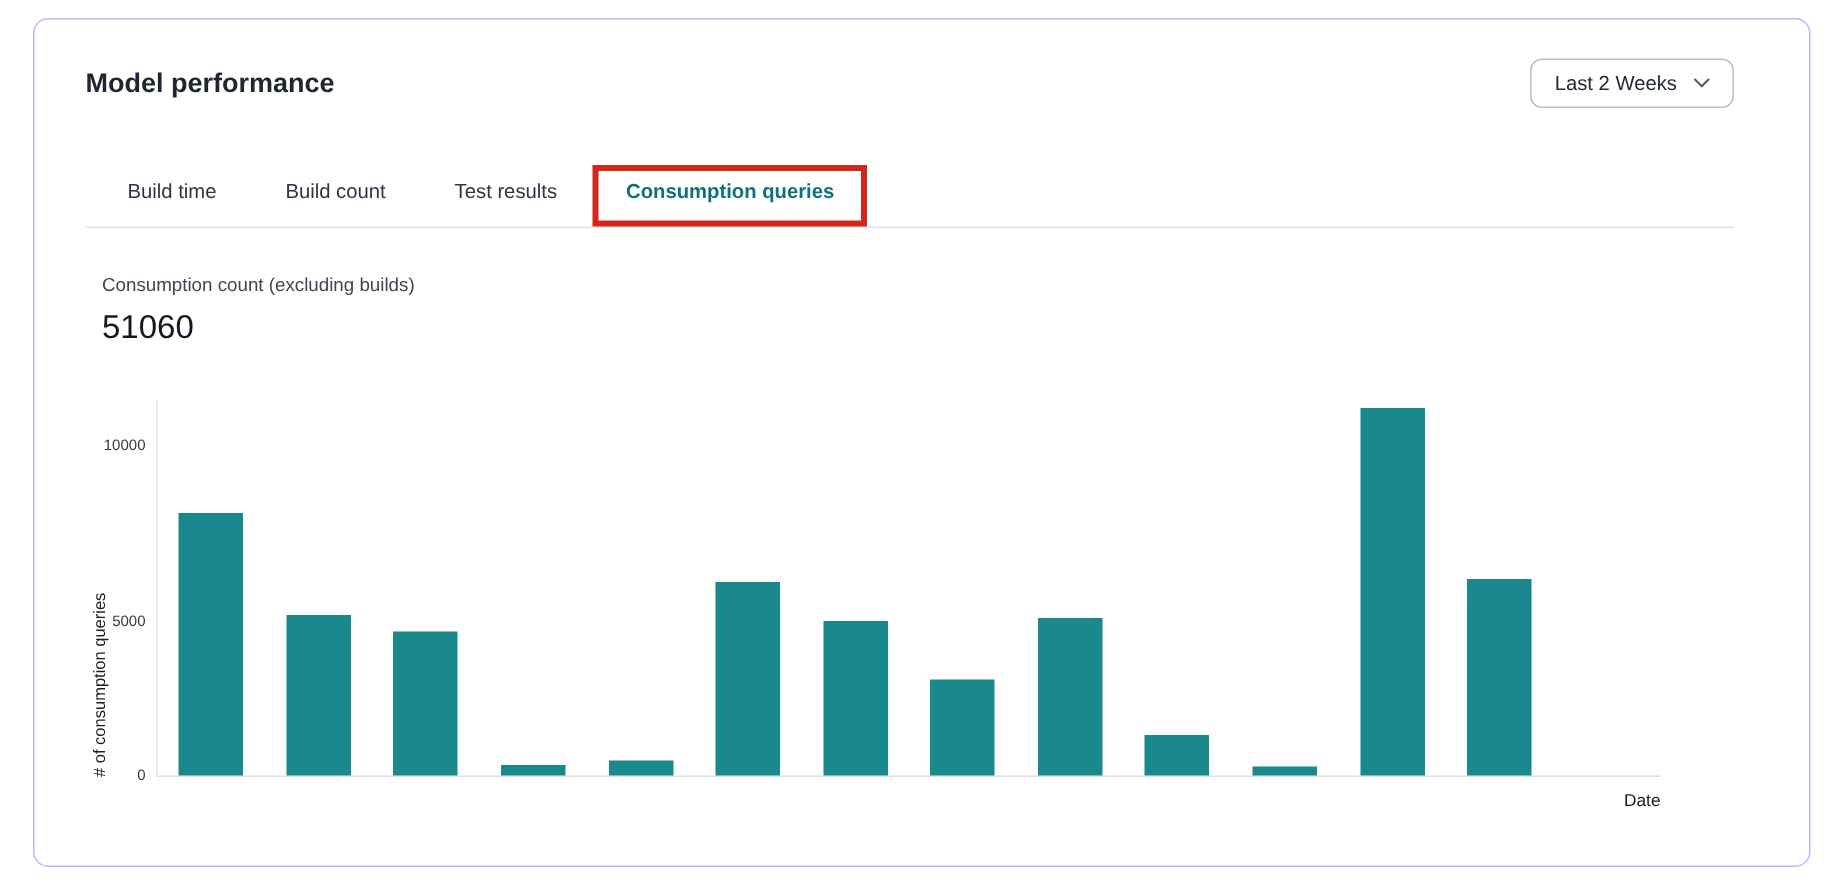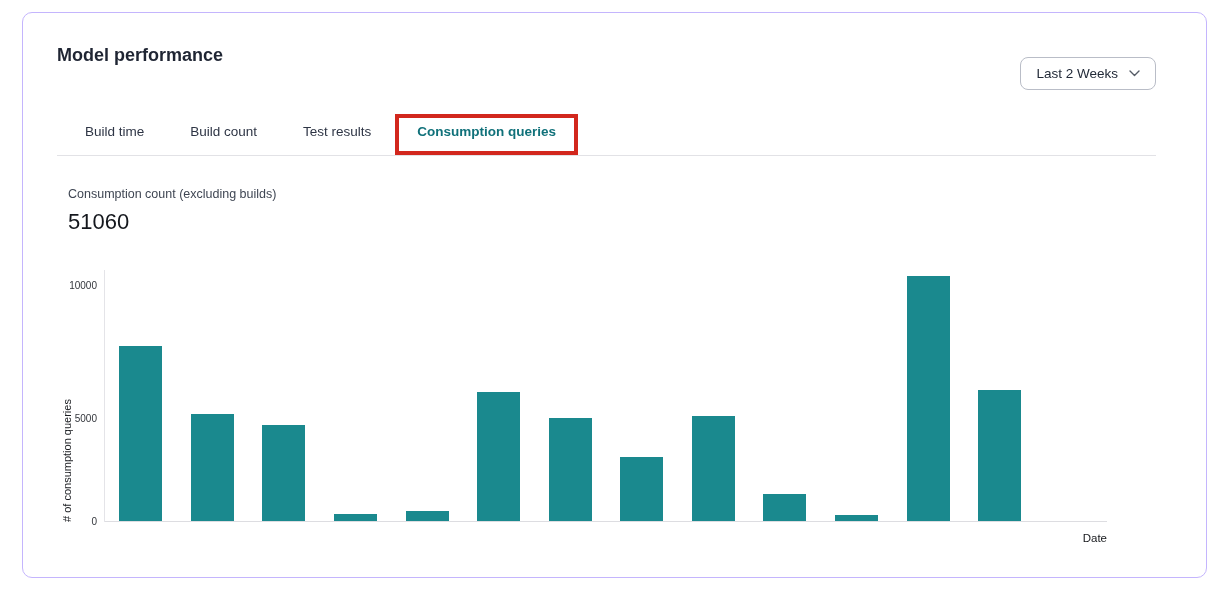--- a/index.html
+++ b/index.html
@@ -37,28 +37,28 @@
     display: flex;
     align-items: center;
     gap: 11px;
     border: 1px solid #B9BDC7;
     border-radius: 8px;
     background: #fff;
     padding: 8px 15px;
     font-size: 13.5px;
     color: #222A38;
     cursor: pointer;
-    margin-top: 18px;
+    margin-top: 0;
   }
   .chev { display: inline-flex; align-items: center; }
   
   .tabs-bar {
     display: flex;
     gap: 46px;
-    margin: 26px 50px 0 34px;
+    margin: 40px 50px 0 34px;
     padding-left: 28px;
     border-bottom: 1px solid #E2E2E6;
   }
   .tab {
     position: relative;
     font-size: 13.5px;
     color: #2E3545;
     padding: 8px 0 16px 0;
     cursor: pointer;
     white-space: nowrap;
@@ -188,17 +188,17 @@
         </div>
         <div class="slot">
           <div class="bar" style="height: 131px; background: rgb(26, 137, 142);"></div>
         </div>
         <div class="slot">
           <div class="bar" style="height: 0px; background: rgb(26, 137, 142);"></div>
         </div>
       </div>
   <div class="ytick" style="bottom: -5px;">0</div>
       <div class="ytick" style="bottom: 98px;">5000</div>
-      <div class="ytick" style="bottom: 231px;">10000</div>
+      <div class="ytick" style="bottom: 215px;">10000</div>
     </div>
   <div class="x-title">Date</div>
 
 </div>
 
 </body></html>

